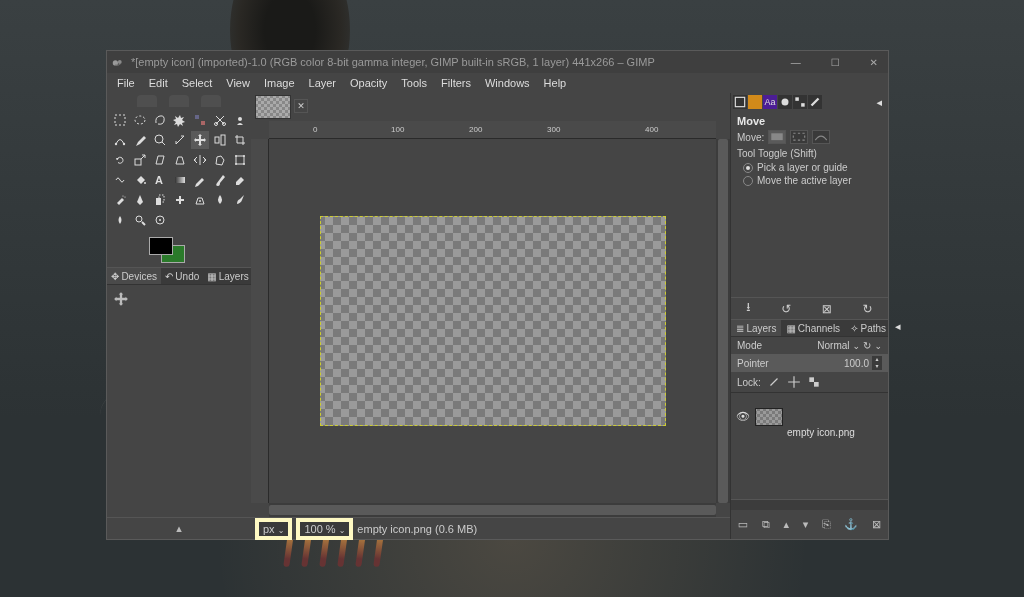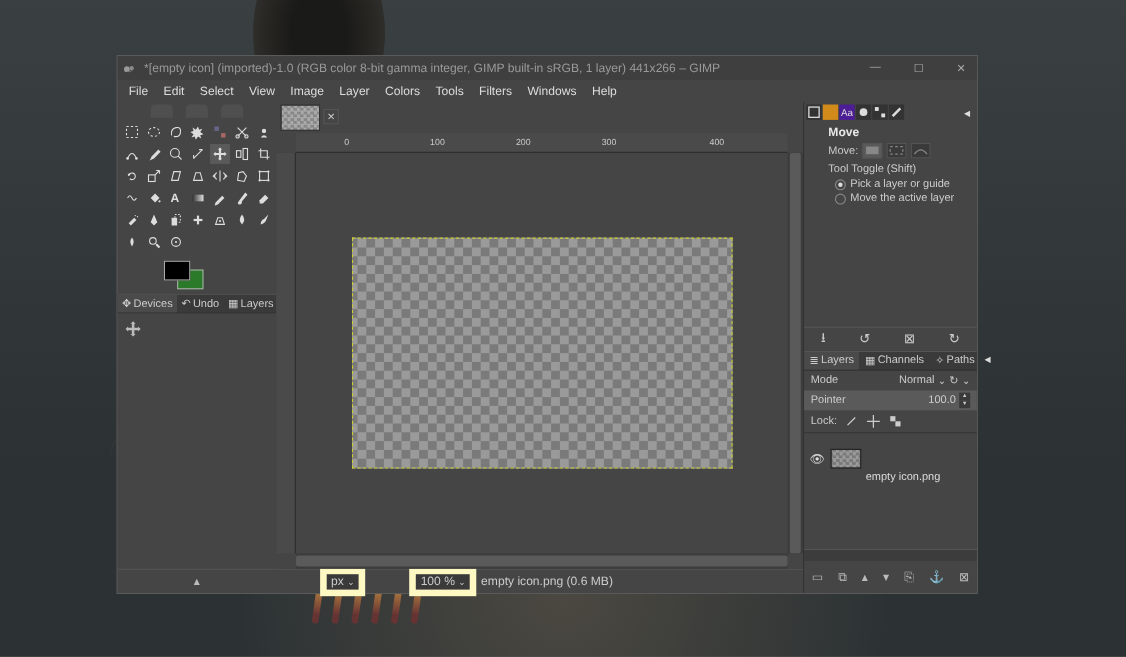--- a/index.html
+++ b/index.html
@@ -43,29 +43,29 @@
 .h-ruler { position: absolute; left: 18px; top: 0; right: 14px; height: 18px; background: #4a4a4a; border-bottom: 1px solid #2a2a2a; font-size: 8px; color: #ccc; }
 .h-ruler span { position: absolute; top: 4px; }
 .v-ruler { position: absolute; left: 0; top: 18px; width: 18px; bottom: 14px; background: #4a4a4a; border-right: 1px solid #2a2a2a; }
 .canvas-vp { position: absolute; left: 18px; top: 18px; right: 14px; bottom: 14px; background: #454545; overflow: hidden; display: flex; align-items: center; justify-content: center; }
 .canvas { width: 346px; height: 210px; background: repeating-conic-gradient(#7a7a7a 0% 25%, #9a9a9a 0% 50%) 50% / 16px 16px; border: 1px dashed #cccc33; }
 .h-scroll { position: absolute; left: 18px; right: 14px; bottom: 0; height: 14px; background: #3c3c3c; }
 .h-scroll .thumb { position: absolute; left: 0; right: 0; top: 2px; bottom: 2px; background: #5a5a5a; border-radius: 2px; }
 .v-scroll { position: absolute; top: 18px; bottom: 14px; right: 0; width: 14px; background: #3c3c3c; }
 .v-scroll .thumb { position: absolute; top: 0; bottom: 0; left: 2px; right: 2px; background: #5a5a5a; border-radius: 2px; }
 .statusbar { height: 22px; border-top: 1px solid #555; display: flex; align-items: center; padding: 0 4px; gap: 4px; color: #ccc; font-size: 11px; }
-.statusbar .sel { background: #3a3a3a; padding: 1px 4px; border: 6px solid #fef9c3; margin-left: 36px; }
+.statusbar .sel { background: #3a3a3a; padding: 1px 4px; border: 4px solid #fef9c3; }
 .statusbar .caret { font-size: 8px; }
 .right-panel { width: 158px; background: #454545; display: flex; flex-direction: column; border-left: 1px solid #333; }
 .topicons { height: 18px; display: flex; align-items: center; padding: 0 2px; gap: 1px; }
 .topicons .ic { width: 14px; height: 14px; display: flex; align-items: center; justify-content: center; background: #333; color: #ddd; font-size: 9px; cursor: pointer; }
 .topicons .ic.orange { background: #d28a1a; }
 .topicons .ic.grey { background: #4c1d95; }
 .topicons .menu-arrow { margin-left: auto; padding: 0 4px; cursor: pointer; }
-.tool-opts { padding: 4px 6px; margin-left: 16px; }
+.tool-opts { padding: 4px 6px; }
 .tool-opts .hdr { font-size: 11px; font-weight: bold; color: #e8e8e8; margin-bottom: 3px; }
 .tool-opts .row { display: flex; align-items: center; gap: 4px; font-size: 10px; color: #ccc; margin-bottom: 4px; }
 .mode-btn { width: 18px; height: 14px; border: 1px solid #555; background: #3a3a3a; display: flex; align-items: center; justify-content: center; cursor: pointer; }
 .mode-btn.active { background: #5a5a5a; }
 .radio { width: 10px; height: 10px; border: 1px solid #888; border-radius: 50%; display: inline-flex; align-items: center; justify-content: center; margin-right: 4px; }
 .radio.on::after { content: ''; width: 4px; height: 4px; background: #ddd; border-radius: 50%; }
 .opt-line { font-size: 10px; color: #ccc; padding: 1px 0 1px 6px; display: flex; align-items: center; cursor: pointer; }
 .right-mid-footer { height: 22px; border-top: 1px solid #555; display: flex; align-items: center; justify-content: space-around; color: #ccc; font-size: 12px; }
 .layers-tabs { display: flex; background: #3a3a3a; border-top: 1px solid #555; border-bottom: 1px solid #333; height: 18px; }
 .layers-tabs .tab { padding: 2px 5px; font-size: 10px; color: #ccc; cursor: pointer; display: flex; align-items: center; gap: 2px; }
@@ -115,21 +115,21 @@
     </div>
   </div>
 
   <div class="menubar">
     <span>File</span>
     <span>Edit</span>
     <span>Select</span>
     <span>View</span>
     <span>Image</span>
     <span>Layer</span>
-    <span>Colors</span>
+    <span>Opacity</span>
     <span>Tools</span>
     <span>Filters</span>
     <span>Windows</span>
     <span>Help</span>
   </div>
 
   <div class="main">
 
     <div class="left-panel">
       <div class="toolbox-top">

